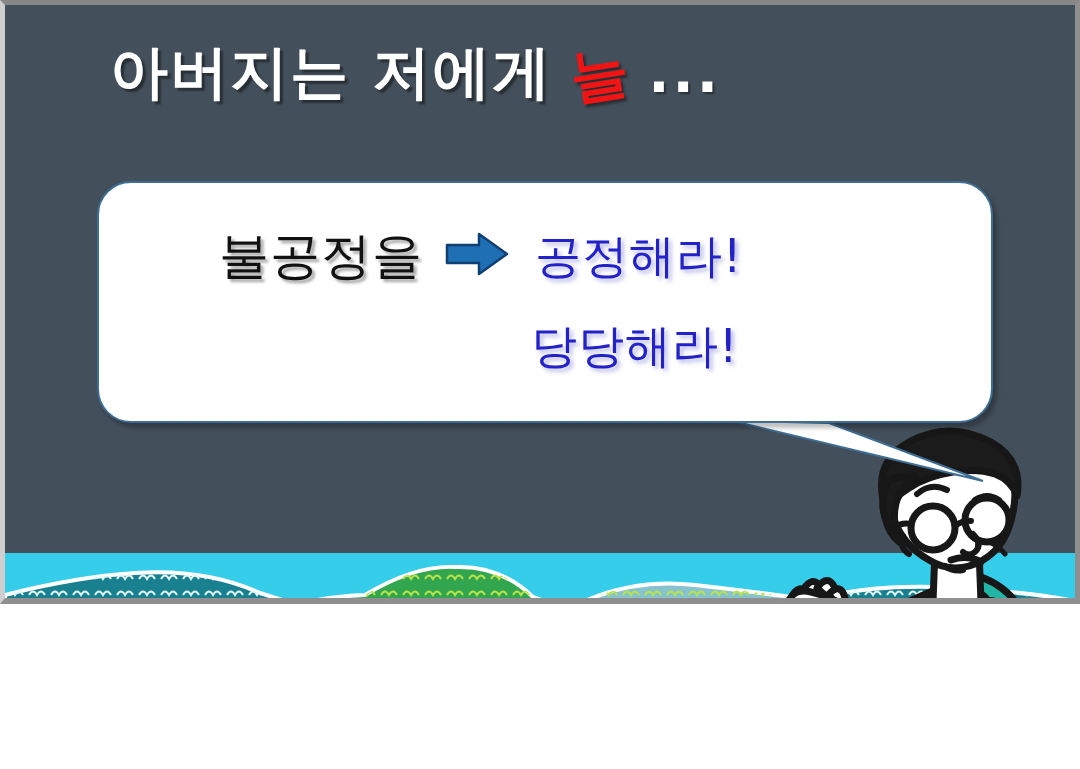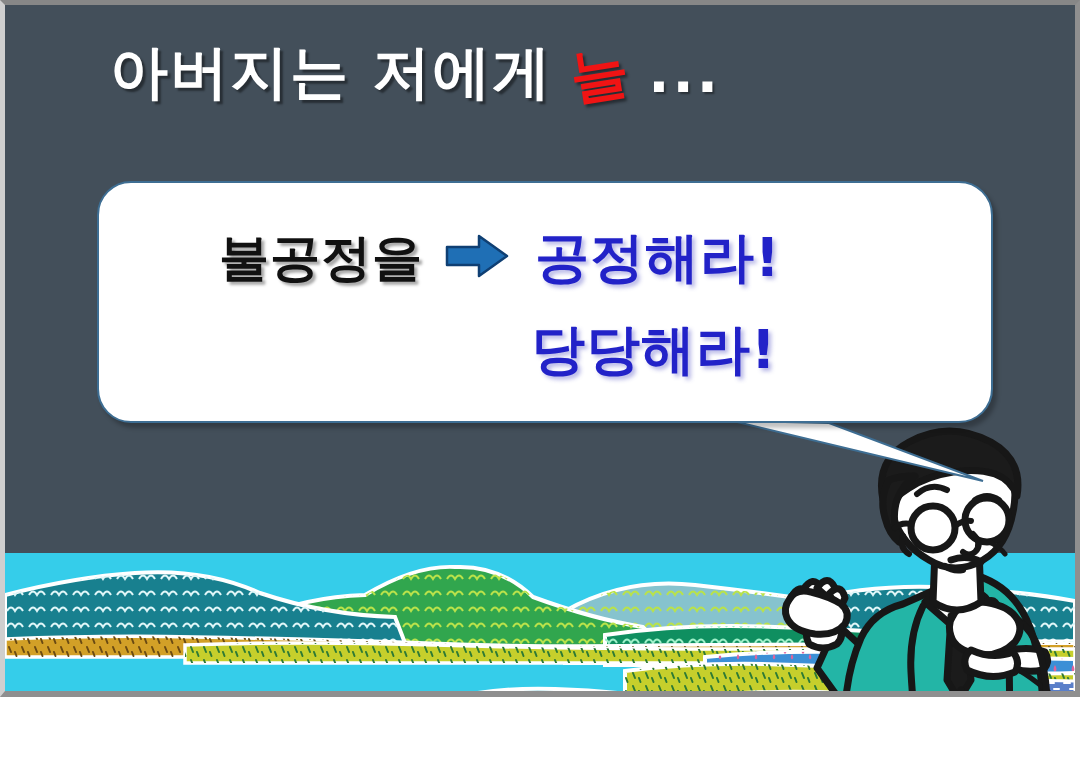--- a/index.html
+++ b/index.html
@@ -11,21 +11,21 @@
     width: 1080px;
     height: 769px;
     overflow: hidden;
     font-family: "DejaVu Sans", "Liberation Sans", sans-serif;
   }
 
   
   #slide {
     position: relative;
     width: 1080px;
-    height: 697px;
+    height: 604px;
     box-sizing: border-box;
     background: #1d4ed8;
     border-top: 5px solid #878787;
     border-left: 5px solid #cfcfcf;
     border-right: 5px solid #8f8f8f;
     border-bottom: 6px solid #8f8f8f;
     overflow: hidden;
   }
 
   #stage {
@@ -123,29 +123,29 @@
   #bubble-line-1 {
     left: 120px;
     top: 48px;
   }
   #bubble-line-2 {
     left: 432px;
     top: 140px;
   }
   .txt-black {
     font-size: 50px;
-    font-weight: 700;
+    font-weight: 400;
     color: #111111;
     letter-spacing: 1px;
     text-shadow: 3px 3px 3px rgba(0,0,0,0.35);
     line-height: 1;
   }
   .txt-blue {
-    font-size: 54px;
-    font-weight: 700;
+    font-size: 46px;
+    font-weight: 400;
     color: #2222c8;
     letter-spacing: 1px;
     text-shadow: 3px 3px 4px rgba(90,90,200,0.45);
     line-height: 1;
   }
   #arrow-icon {
     margin: 0 26px 0 22px;
     display: inline-block;
   }
 

